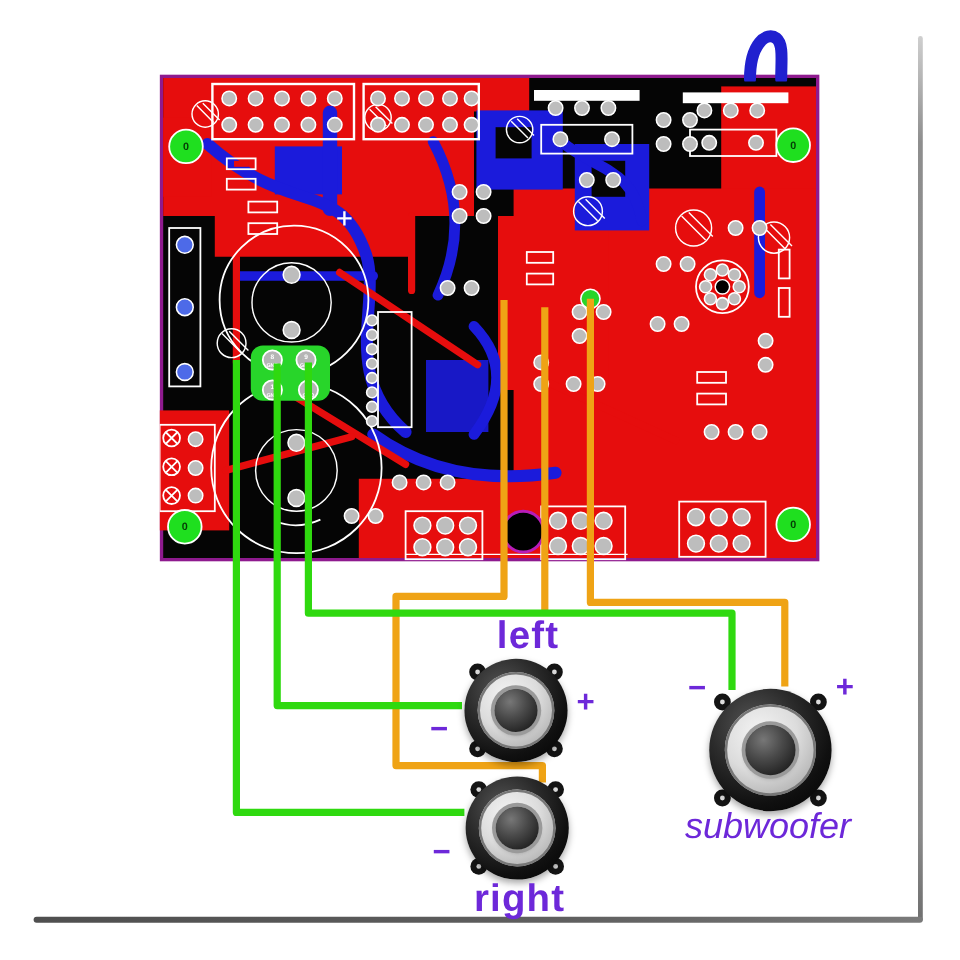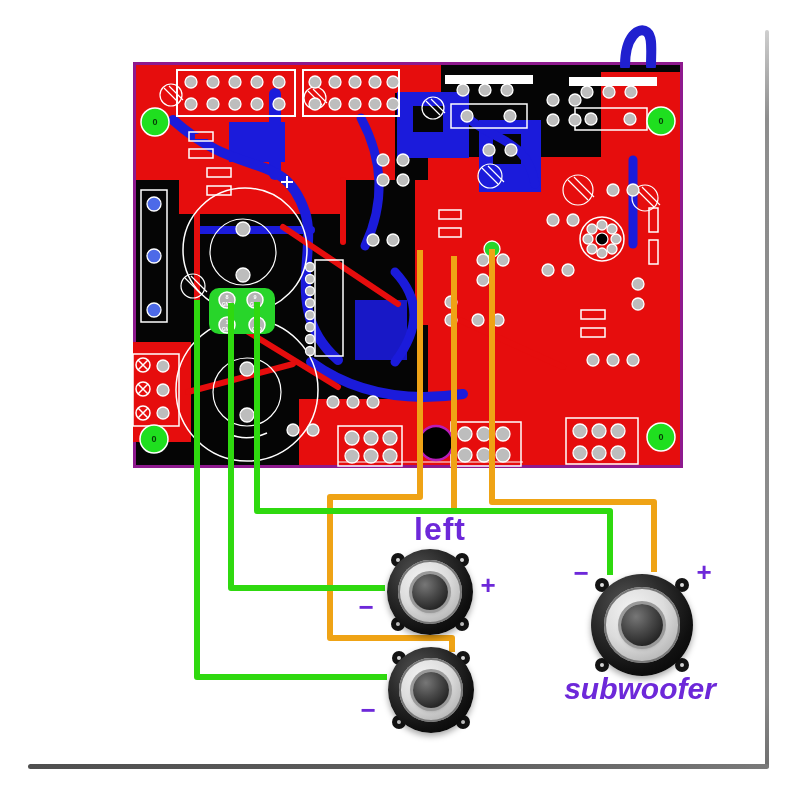--- a/index.html
+++ b/index.html
@@ -28,21 +28,21 @@
     box-shadow:0 3px 6px rgba(0,0,0,.35);}
   .surround{position:absolute;inset:13%;border-radius:50%;
     background:radial-gradient(circle at 38% 32%,#f4f4f4 0%,#dcdcdc 45%,#b9b9b9 75%,#8f8f8f 100%);
     box-shadow:inset 0 0 0 2px #777;}
   .cone{position:absolute;inset:29%;border-radius:50%;
     background:radial-gradient(circle at 36% 30%,#777 0%,#4a4a4a 40%,#262626 75%,#161616 100%);
     box-shadow:0 0 0 3px #9a9a9a, 0 2px 4px rgba(0,0,0,.4);}
   
   .lbl{position:absolute;color:#6d28d9;white-space:nowrap;}
   .lbl-name{font-weight:bold;font-size:32px;letter-spacing:1px;transform:translateX(-50%);}
-  .lbl-sub{font-style:italic;font-weight:bold;font-size:30px;letter-spacing:0px;transform:translateX(-50%);}
+  .lbl-sub{font-style:italic;font-weight:normal;font-size:30px;letter-spacing:0px;transform:translateX(-50%);}
   .lbl-sign{font-weight:bold;font-size:26px;transform:translate(-50%,-50%);}
   #lbl-left{left:440px;top:511px;}
   #lbl-right{left:433px;top:730px;}
   #lbl-subwoofer{left:640px;top:672px;}
   #sign-left-plus{left:488px;top:585px;}
   #sign-left-minus{left:366px;top:607px;}
   #sign-right-minus{left:368px;top:710px;}
   #sign-sub-minus{left:581px;top:573px;}
   #sign-sub-plus{left:704px;top:572px;}
   svg text{font-family:"Liberation Sans",sans-serif;}
@@ -380,20 +380,21 @@
     <div class="tab tab-tl"></div>
     <div class="tab tab-tr"></div>
     <div class="tab tab-bl"></div>
     <div class="tab tab-br"></div>
     <div class="bezel"></div>
     <div class="surround"></div>
     <div class="cone"></div>
   </div>
 
   <div class="lbl lbl-name" id="lbl-left">left</div>
+  <div class="lbl lbl-name" id="lbl-right">right</div>
   <div class="lbl lbl-sub" id="lbl-subwoofer">subwoofer</div>
 
   <div class="lbl lbl-sign" id="sign-left-plus">+</div>
   <div class="lbl lbl-sign" id="sign-left-minus">−</div>
   <div class="lbl lbl-sign" id="sign-right-minus">−</div>
   <div class="lbl lbl-sign" id="sign-sub-minus">−</div>
   <div class="lbl lbl-sign" id="sign-sub-plus">+</div>
 
 </div>
 

